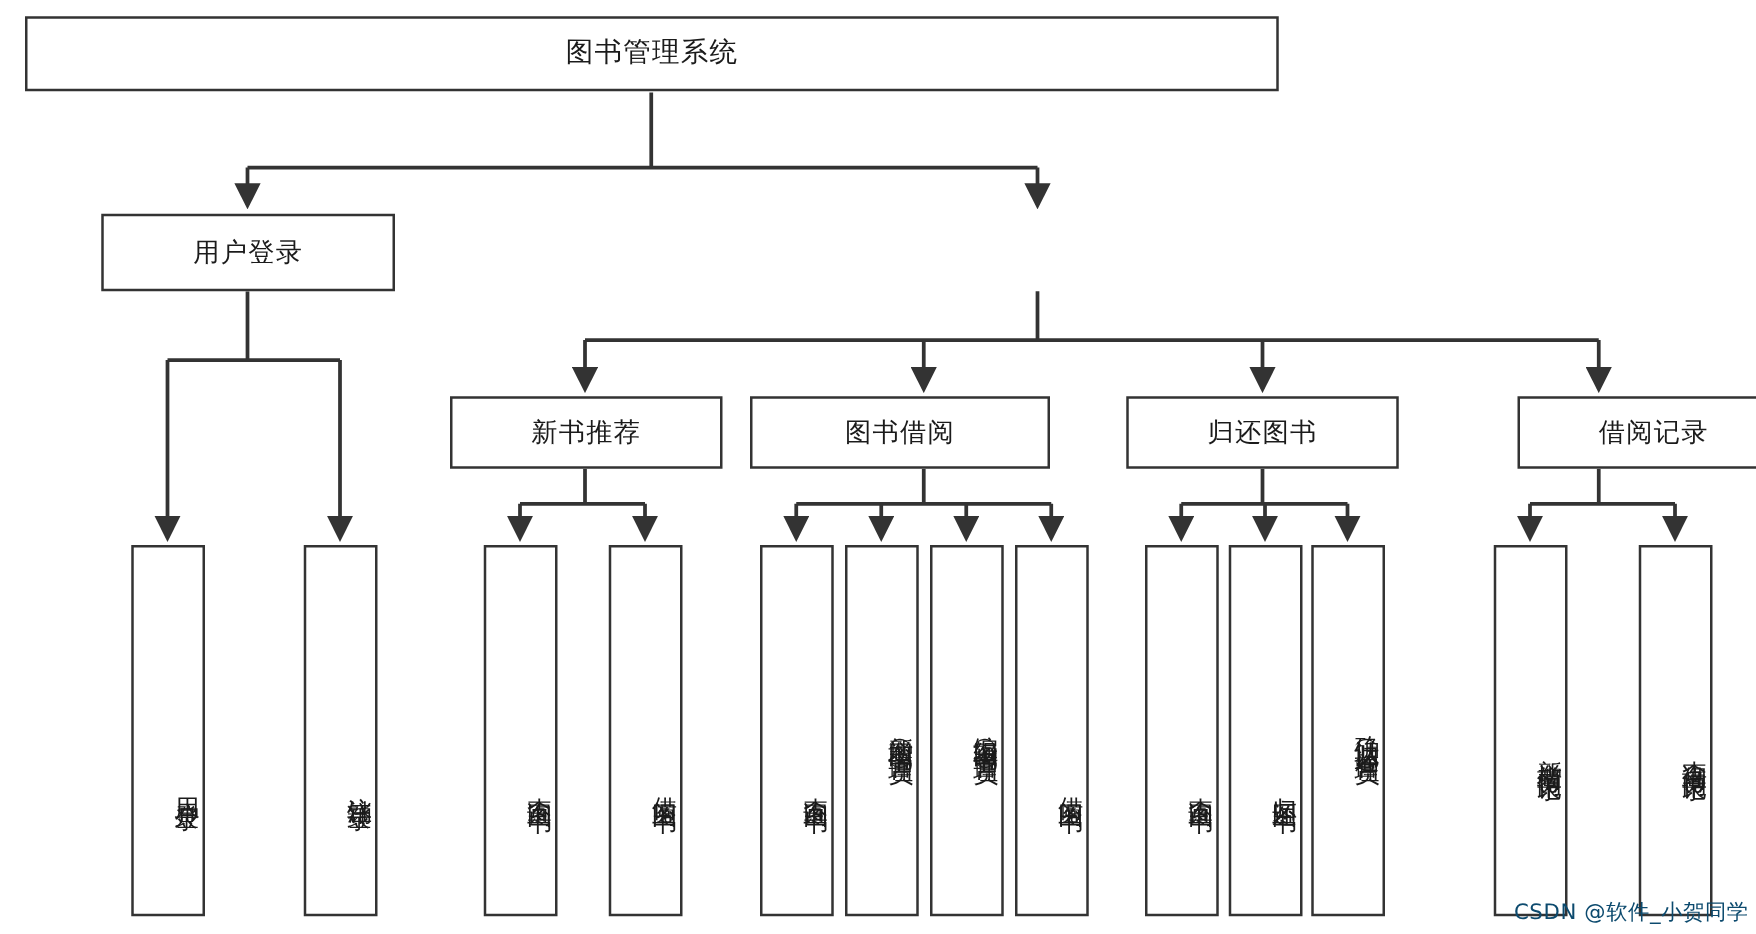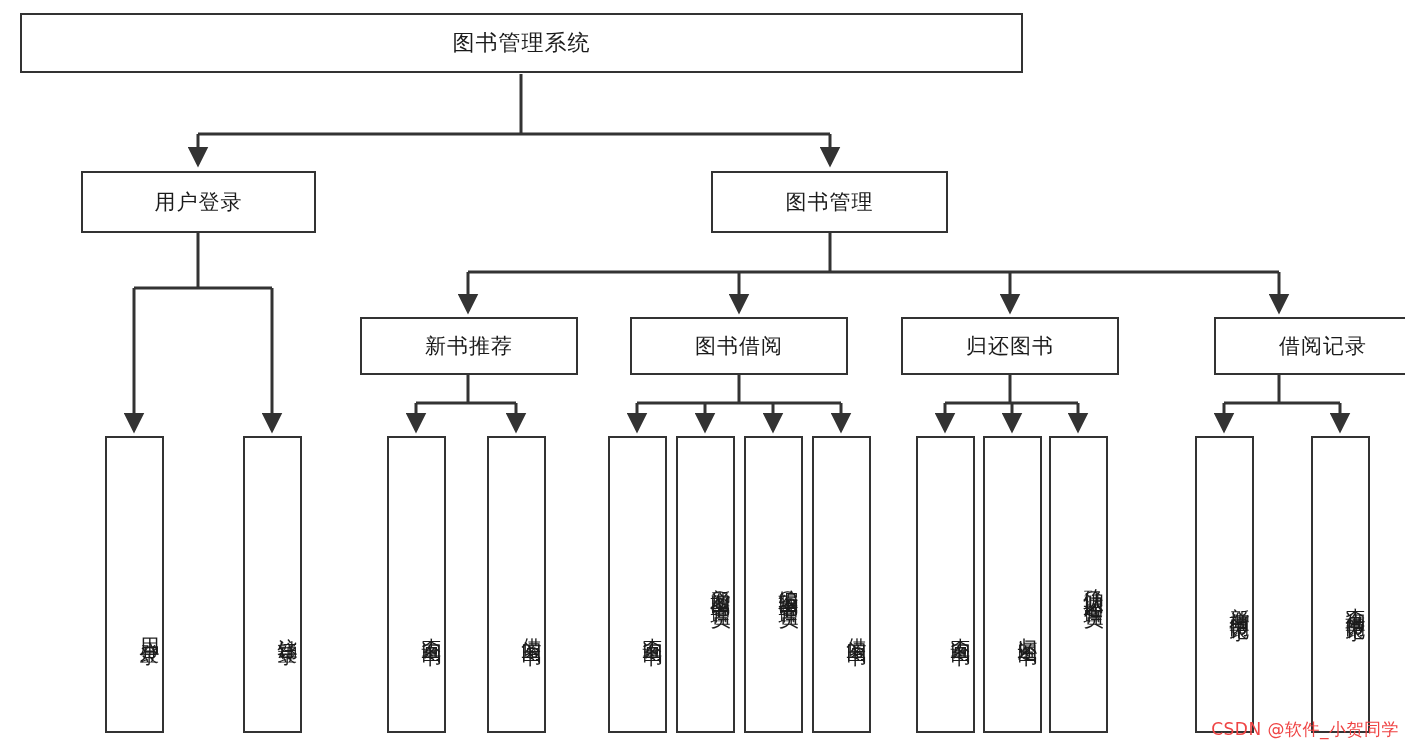--- a/index.html
+++ b/index.html
@@ -54,21 +54,21 @@
   }
   .node.vert.tall-text {
     align-items: flex-start;
     padding-top: 4px;
   }
   .watermark {
     position: absolute;
     right: 6px;
     bottom: 6px;
     font-size: 17px;
-    color: #ef4444;
+    color: #0c4a6e;
     letter-spacing: 0.5px;
     white-space: nowrap;
     font-family: "DejaVu Sans", "Liberation Sans", sans-serif;
   }
 </style>
 </head>
 <body>
 
 <div id="canvas">
 
@@ -118,24 +118,23 @@
       <path d="M 1279 375 L 1279 403"></path>
       <path d="M 1224 403 L 1340 403"></path>
       <path d="M 1224 403 L 1224 430" marker-end="url(#arrow)"></path>
       <path d="M 1340 403 L 1340 430" marker-end="url(#arrow)"></path>
     </g>
   </svg>
 
   <div class="node root" style="left:20px; top:13px; width:1003px; height:60px;">图书管理系统</div>
 
   <div class="node" style="left:81px; top:171px; width:235px; height:62px;">用户登录</div>
-  <div class="node" style="left:711px; top:171px; width:237px; height:62px;">图书管理</div>
 
   <div class="node" style="left:360px; top:317px; width:218px; height:58px;">新书推荐</div>
-  <div class="node" style="left:630px; top:317px; width:218px; height:58px;">图书借阅</div>
+  <div class="node" style="left:600px; top:317px; width:240px; height:58px;">图书借阅</div>
   <div class="node" style="left:901px; top:317px; width:218px; height:58px;">归还图书</div>
   <div class="node" style="left:1170px; top:317px; width:218px; height:58px;margin-left:44px;">借阅记录</div>
 
   <div class="node vert" style="left:105px; top:436px; width:59px; height:297px; padding-top:86px;">用户登录</div>
   <div class="node vert" style="left:243px; top:436px; width:59px; height:297px; padding-top:86px;">注销登录</div>
 
   <div class="node vert" style="left:387px; top:436px; width:59px; height:297px; padding-top:86px;">查询图书</div>
   <div class="node vert" style="left:487px; top:436px; width:59px; height:297px; padding-top:86px;">借阅图书</div>
 
   <div class="node vert" style="left:608px; top:436px; width:59px; height:297px; padding-top:86px;">查询图书</div>

